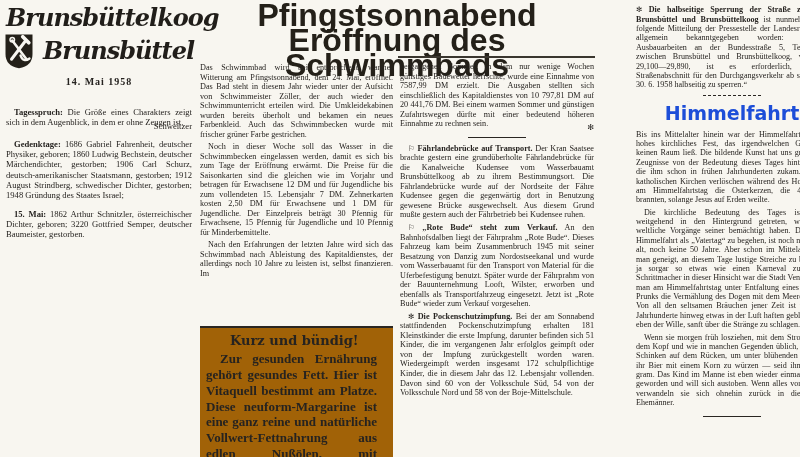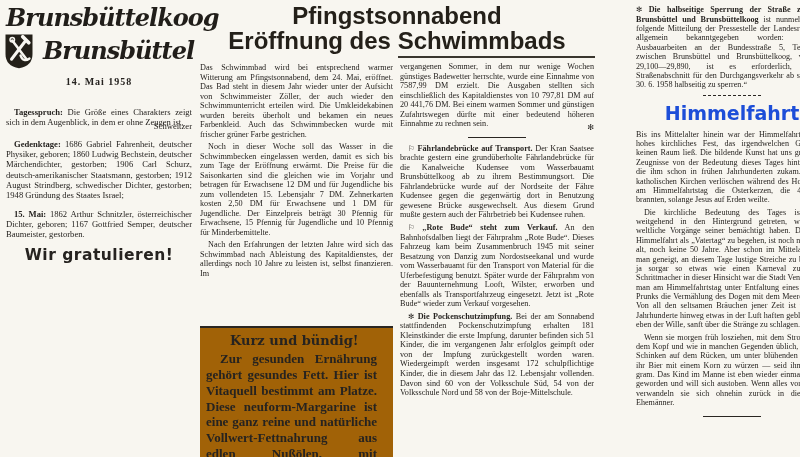--- a/index.html
+++ b/index.html
@@ -22,21 +22,21 @@
   .shield{width:30px;height:36px;flex:0 0 auto;}
   .date-line{text-align:center;font-weight:bold;font-size:10px;margin:7px 0 20px 0;letter-spacing:1px;}
   .c1body{font-size:8.6px;line-height:1.2;text-align:justify;}
   .c1body p{margin:8px 0 3px 0;text-indent:8px;}
   .attr-line{text-align:right;margin-top:-10px;height:10px;font-size:8.6px;}
   .grat-header{font-family:"DejaVu Sans", sans-serif;font-weight:bold;font-size:15.5px;
     text-align:center;margin:7px 0 5px 0;letter-spacing:0.5px;}
   
   .headline{position:absolute;left:200px;top:3px;width:394px;text-align:center;
     font-family:"Liberation Sans", sans-serif;font-weight:bold;color:#242019;
-    font-size:24px;line-height:25px;letter-spacing:0px;}
+    font-size:32px;line-height:25px;letter-spacing:0px;}
   .headline-rule{position:absolute;left:398px;top:56px;width:197px;height:1.5px;background:#3a362f;}
   
   .bodycol{position:absolute;font-size:8.2px;line-height:1.16;text-align:justify;}
   .bodycol p{margin:0 0 3px 0;}
   .bodycol p.ind{text-indent:8px;}
   .col2{left:200px;top:63px;width:193px;}
   .col3{left:400px;top:62px;width:194px;}
   .col4{left:636px;top:5px;width:192px;font-size:8.1px;}
   .lead-bold{font-weight:normal;}
   .marker{font-family:"DejaVu Sans", sans-serif;font-size:7.5px;}
@@ -77,23 +77,22 @@
         <span class="flourish"></span>
       </div>
     </div>
     <div class="date-line">14. Mai 1958</div>
 
     <div class="c1body">
       <p><b>Tagesspruch:</b> <span>Die Größe eines Charakters zeigt sich in dem Augenblick, in dem er ohne Zeugen ist.</span></p>
       <div class="attr-line">Schweitzer</div>
 
       <p><b>Gedenktage:</b> <span>1686 Gabriel Fahrenheit, deutscher Physiker, geboren; 1860 Ludwig Bechstein, deutscher Märchendichter, gestorben; 1906 Carl Schurz, deutsch-amerikanischer Staatsmann, gestorben; 1912 August Strindberg, schwedischer Dichter, gestorben; 1948 Gründung des Staates Israel;</span></p>
-      <p><b>15. Mai:</b> <span>1862 Arthur Schnitzler, österreichischer Dichter, geboren; 1167 Gottfried Semper, deutscher Baumeister, gestorben.</span></p>
+      <p><b>15. Mai:</b> <span>1862 Arthur Schnitzler, österreichischer Dichter, geboren; 3220 Gottfried Semper, deutscher Baumeister, gestorben.</span></p>
 
-      <div class="grat-header">Wir gratulieren!</div>
     </div>
   </div>
 
   <div class="headline">
     <div>Pfingstsonnabend</div>
     <div>Eröffnung des Schwimmbads</div>
   </div>
   <div class="headline-rule"></div>
 
   <div class="bodycol col2">

